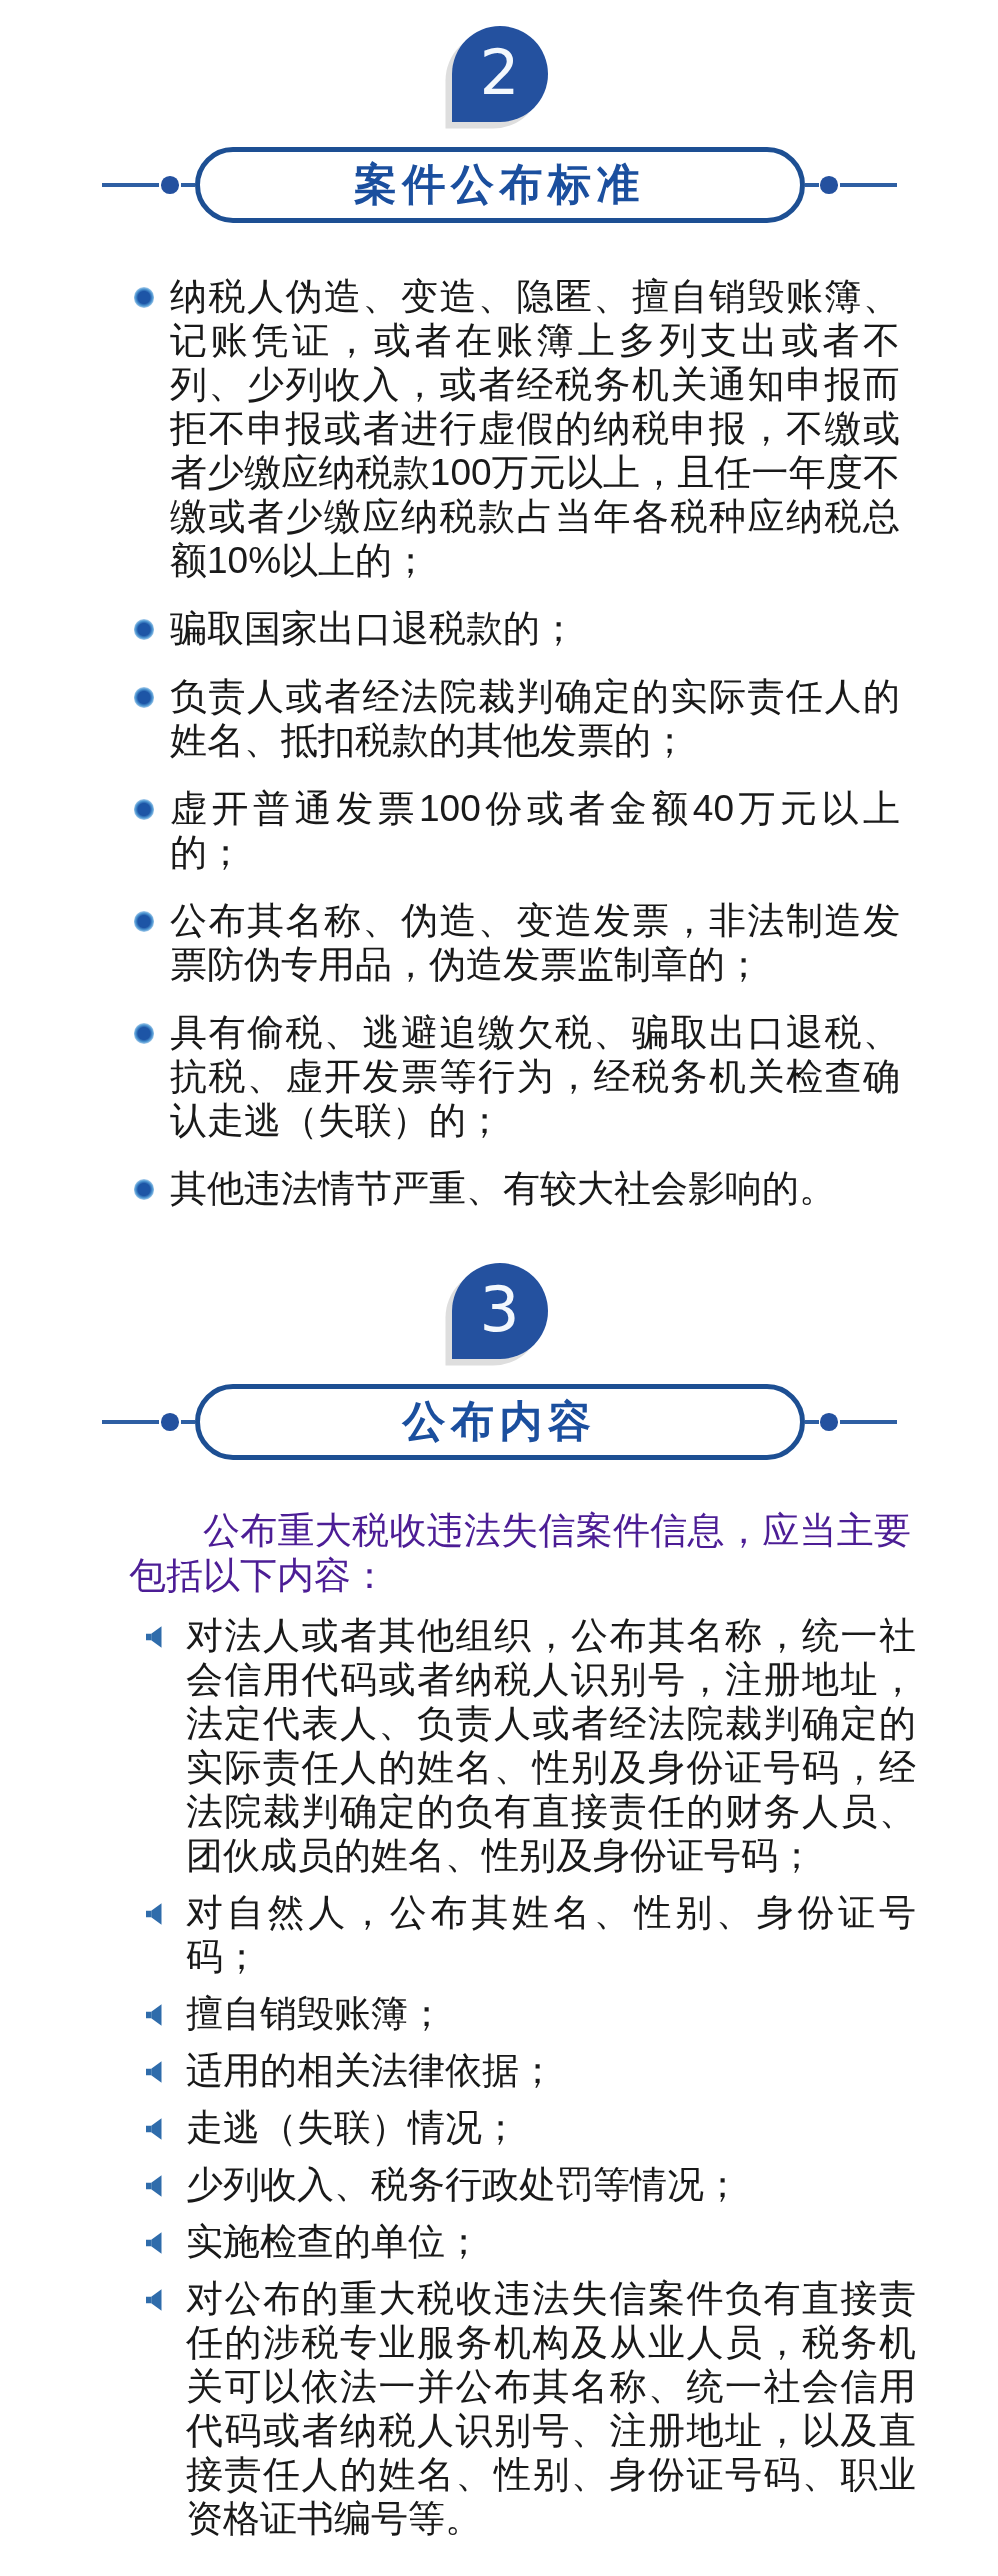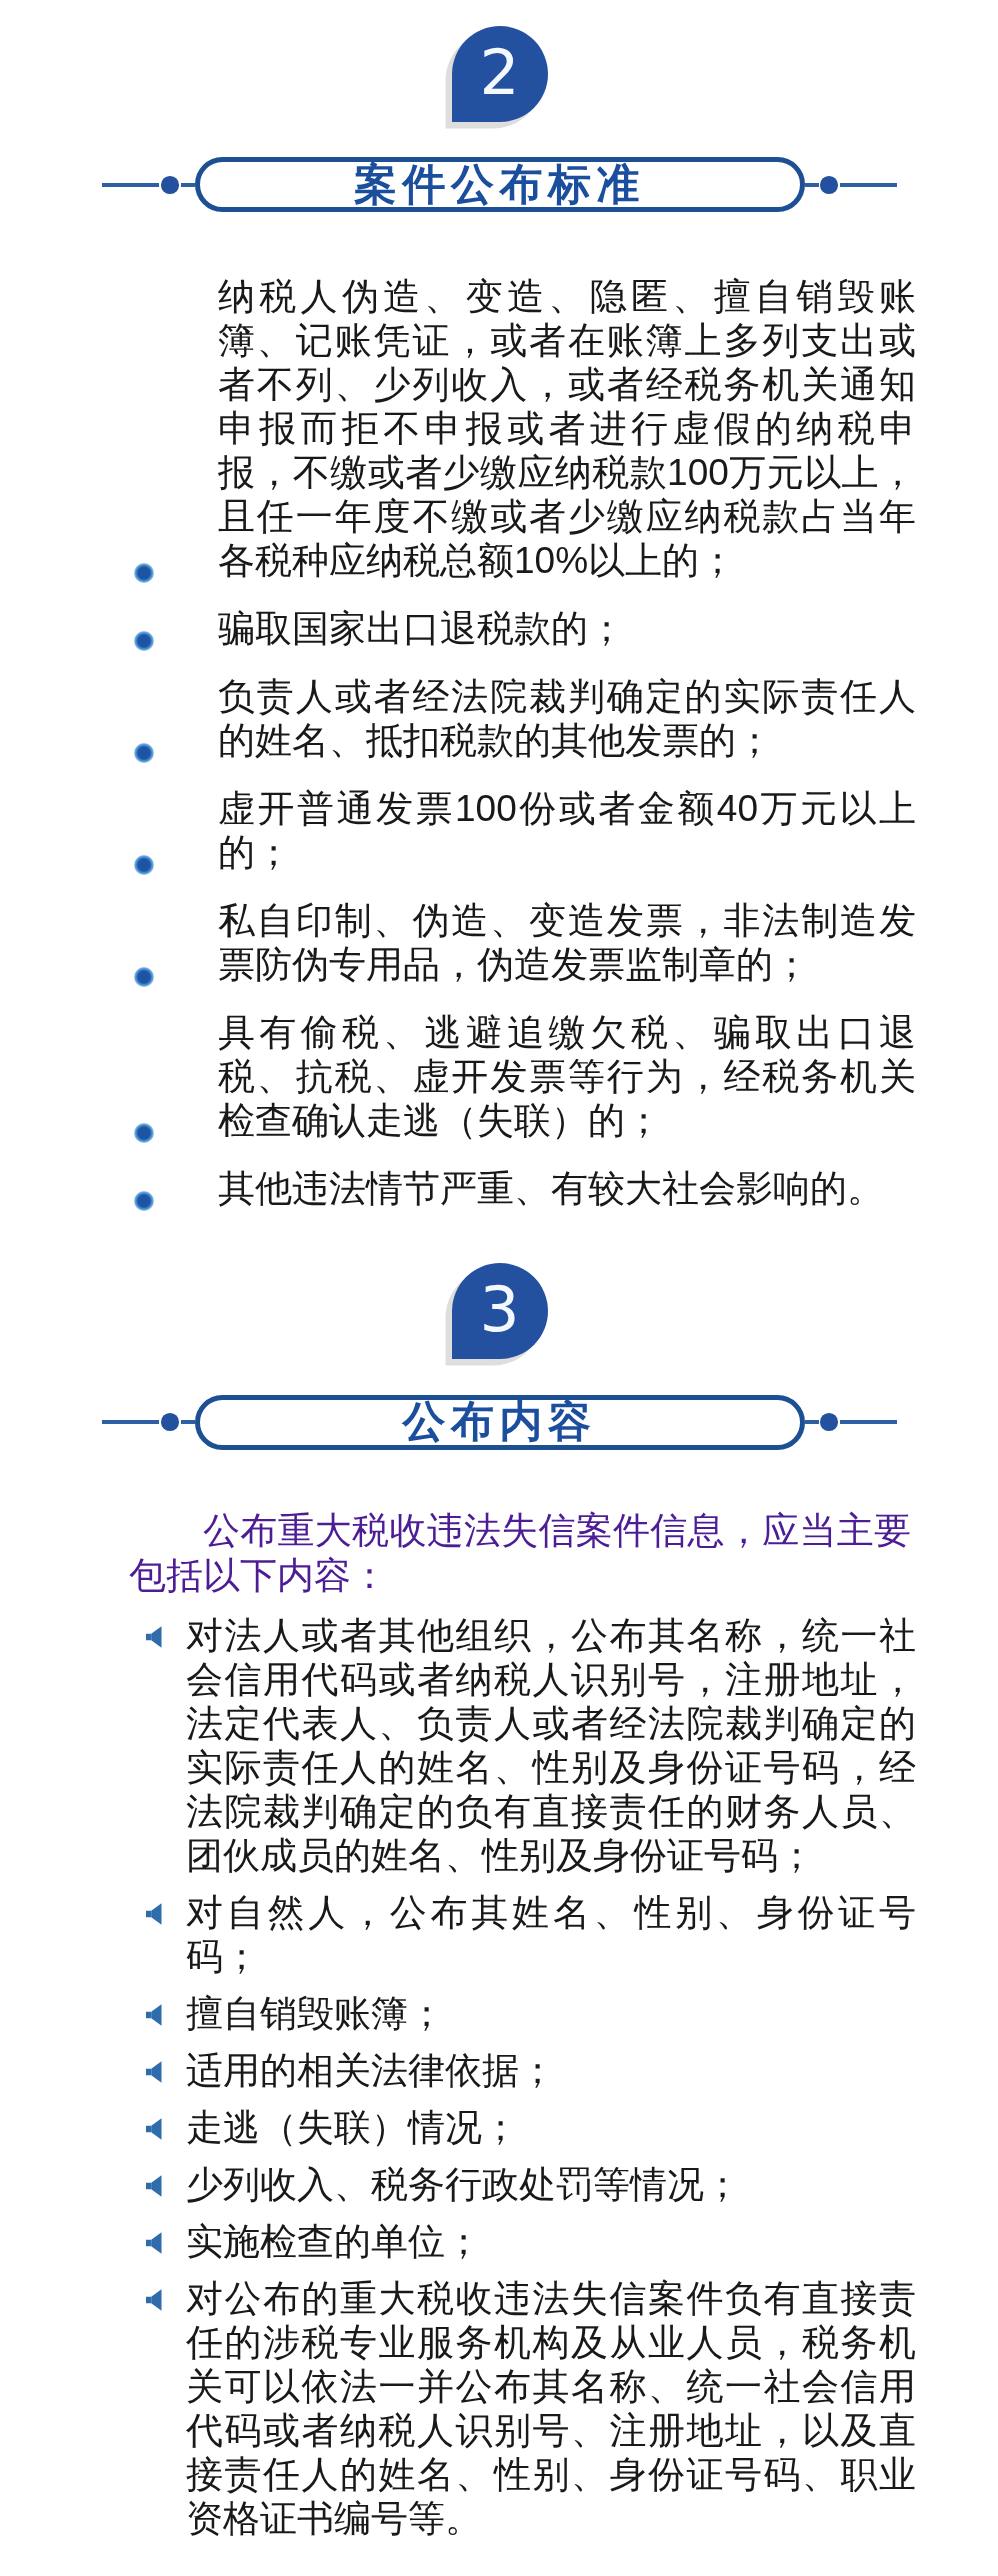--- a/index.html
+++ b/index.html
@@ -36,37 +36,37 @@
   }
   .conn-seg { height:4.6px; background:#2e5fa3; }
   .conn-outer { width:57px; }
   .conn-inner { width:14px; }
   .conn-dot {
     width:17.6px; height:17.6px; border-radius:50%;
     background:#24519f; margin:0 1.8px; flex:0 0 auto;
   }
   .banner {
     box-sizing:border-box;
-    width:610px; height:55px;
+    width:610px; height:76px;
     background:#ffffff;
     border:5.5px solid #1d4f93;
     border-radius:924px;
     display:flex; align-items:center; justify-content:center;
   }
   .banner-title {
     margin:0;
     font-size:43px; font-weight:bold;
     color:#1b4f9e;
     letter-spacing:5.5px;
     white-space:nowrap;
   }
 
   
   .dot-list { list-style:none; margin:48px 83px 0 134px; padding:0; }
-  .dot-list li { display:flex; align-items:flex-end; margin-bottom:24px;gap:48px; }
+  .dot-list li { display:flex; align-items:flex-start; margin-bottom:24px; }
   .dot-icon {
     flex:0 0 20.3px; width:20.3px; height:20.3px;
     margin:12px 15.7px 0 0;
     border-radius:50%;
     background:radial-gradient(circle,
       #1d55a6 0%, #1d55a6 42%, #4f97d2 58%, #abceec 72%, rgba(171,206,236,0) 80%);
   }
   .item-text {
     margin:0; width:730px;
     font-size:37px; line-height:44px;
@@ -121,21 +121,21 @@
       <li>
         <span class="dot-icon"></span>
         <p class="item-text">负责人或者经法院裁判确定的实际责任人的姓名、抵扣税款的其他发票的；</p>
       </li>
       <li>
         <span class="dot-icon"></span>
         <p class="item-text">虚开普通发票100份或者金额40万元以上的；</p>
       </li>
       <li>
         <span class="dot-icon"></span>
-        <p class="item-text">私自印制、伪造、变造发票，非法制造发票防伪专用品，伪造发票监制章的；</p>
+        <p class="item-text">公布其名称、伪造、变造发票，非法制造发票防伪专用品，伪造发票监制章的；</p>
       </li>
       <li>
         <span class="dot-icon"></span>
         <p class="item-text">具有偷税、逃避追缴欠税、骗取出口退税、抗税、虚开发票等行为，经税务机关检查确认走逃（失联）的；</p>
       </li>
       <li>
         <span class="dot-icon"></span>
         <p class="item-text">其他违法情节严重、有较大社会影响的。</p>
       </li>
     </ul>

